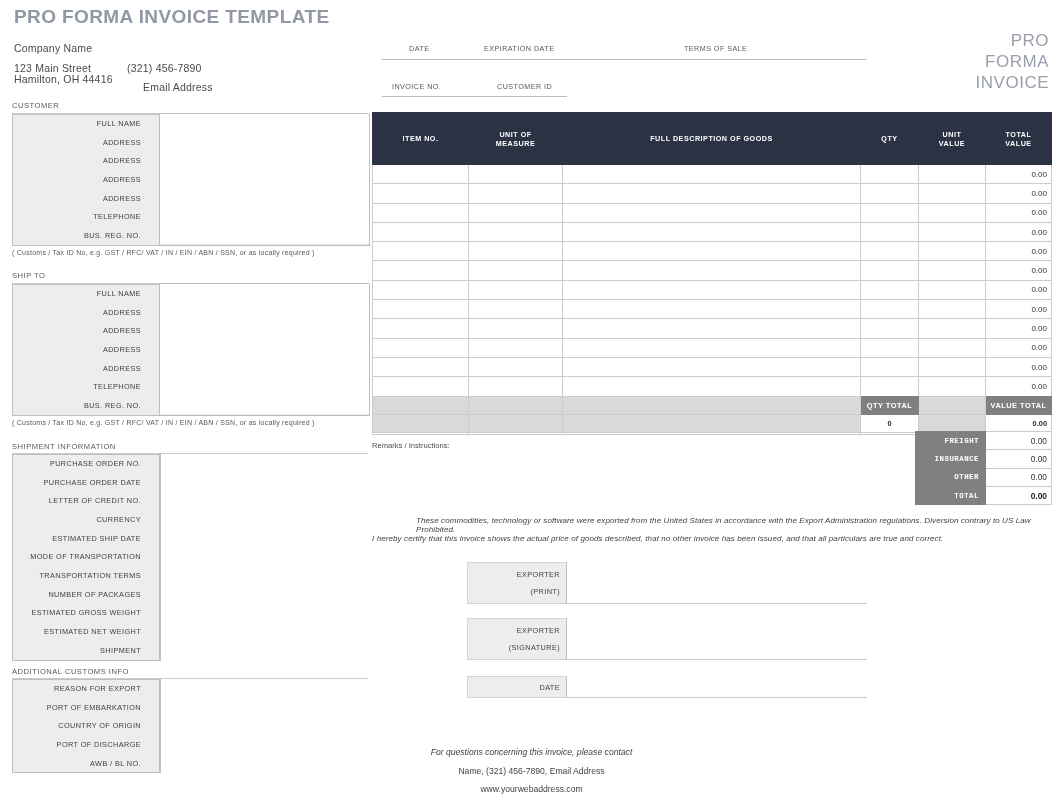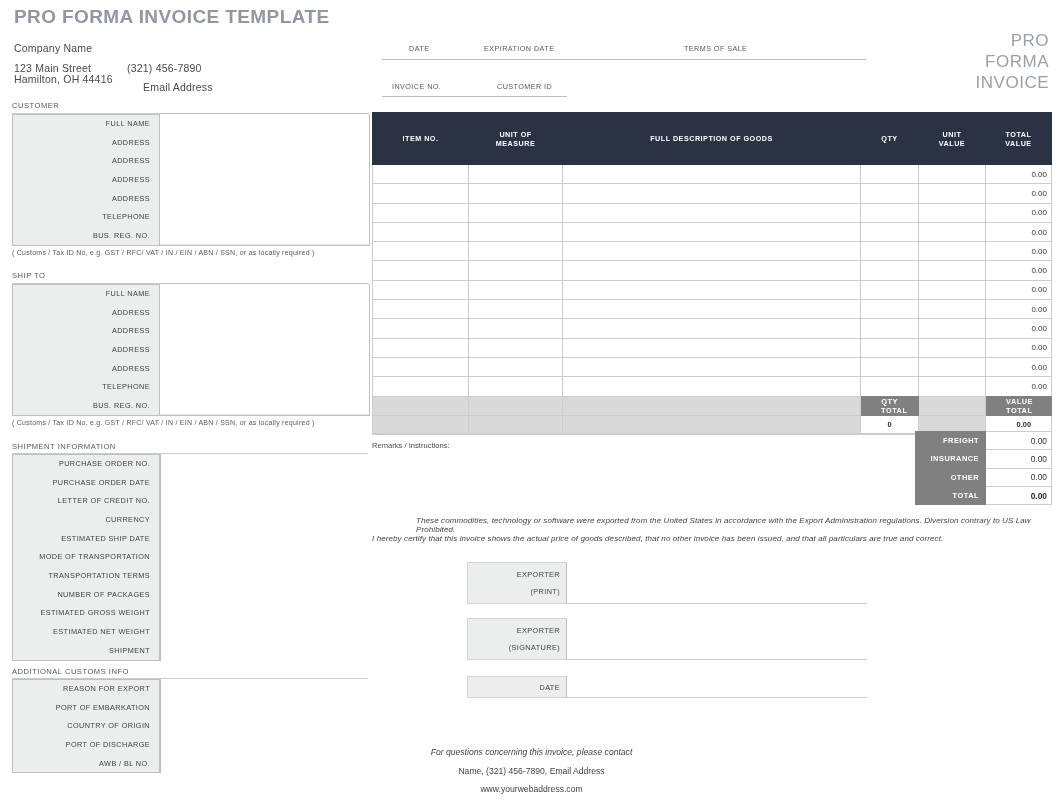--- a/index.html
+++ b/index.html
@@ -46,21 +46,21 @@
   }
   .sect-rule{
     position:absolute;border-bottom:1px solid #c9ccd1;height:0;
   }
   .fieldgrid{position:absolute;}
   .frow{display:flex;height:18.7px;align-items:center;}
   .flbl{
     width:147px;box-sizing:border-box;height:100%;
     background:#eceded;border-right:1px solid #bcbfc4;
     display:flex;align-items:center;justify-content:flex-end;
-    padding-right:9px;
+    padding-right:18px;
     font-size:7.3px;color:#3f4246;letter-spacing:.4px;
     white-space:nowrap;
   }
   .fval{
     flex:1;height:100%;background:#ffffff;
     border-bottom:1px solid #e7e8ea;
   }
   .fgwrap{border:1px solid #bcbfc4;border-top:none;}
   .fgwrap .frow:first-child .flbl,
   .fgwrap .frow:first-child .fval{border-top:1px solid #bcbfc4;}
@@ -89,35 +89,35 @@
   col.c3{width:298px;}
   col.c4{width:58px;}
   col.c5{width:67px;}
   col.c6{width:66px;}
 
   
   #totals-a{
     position:absolute;left:372px;top:396px;width:679px;
     border-collapse:collapse;table-layout:fixed;
   }
-  #totals-a td{height:17px;padding:0 20px;font-size:7.4px;border:1px solid #c9ccd1;}
+  #totals-a td{height:17px;padding:0 4px;font-size:7.4px;border:1px solid #c9ccd1;}
   .gfill{background:#d9d9d9;border:1px solid #c9ccd1 !important;}
   .ghead{
     background:#808080;color:#fff;font-weight:bold;text-align:center;
     letter-spacing:.5px;border:1px solid #808080 !important;
   }
   .val-cell{background:#fff;text-align:right;font-weight:bold;font-size:8.4px;color:#1f2123;}
   .qty-cell{background:#fff;text-align:center;font-weight:bold;font-size:8.4px;color:#1f2123;}
 
   #totals-b{
     position:absolute;left:915px;top:431px;width:136px;
     border-collapse:collapse;table-layout:fixed;
   }
   #totals-b td{height:17.3px;padding:0 4px;font-size:7.4px;border:1px solid #c9ccd1;}
-  #totals-b td.ghead{text-align:right;padding-right:6px;}
+  #totals-b td.ghead{text-align:right;padding-right:6px;font-family:Liberation Mono, monospace;}
   #totals-b td.amt{background:#fff;text-align:right;font-size:8.4px;color:#2f3133;}
   #totals-b tr:last-child td.amt{font-weight:bold;color:#1f2123;}
 
   
   #remarks-label{left:372px;top:441px;font-size:7.6px;color:#4a4d52;}
   .legal{
     position:absolute;font-style:italic;font-size:8px;color:#3f4246;letter-spacing:.1px;
   }
   #legal-1{left:372px;top:516px;margin-left:44px;}
   #legal-2{left:372px;top:534px;}

